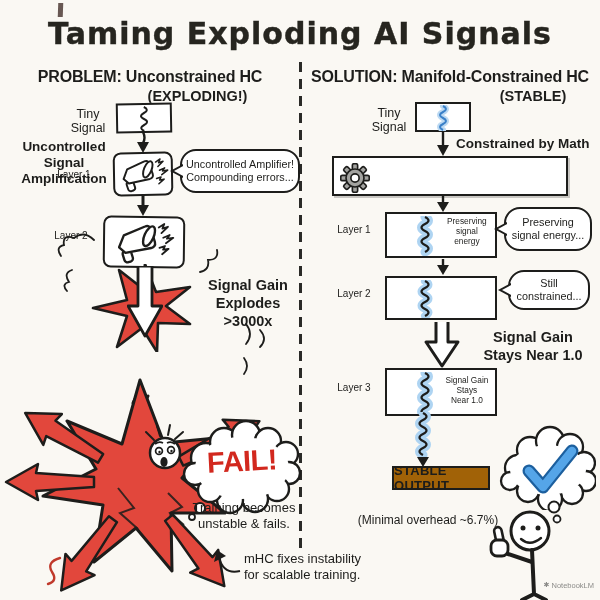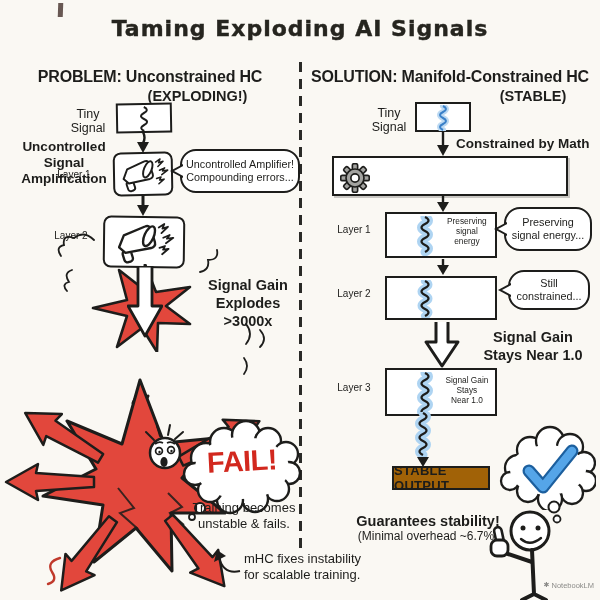--- a/index.html
+++ b/index.html
@@ -5,21 +5,21 @@
   html,body{margin:0;padding:0;}
   body{width:600px;height:600px;overflow:hidden;background:#faf8f3;
        font-family:"Liberation Sans",sans-serif;color:#1d1d1b;}
   #canvas{position:relative;width:600px;height:600px;background:#faf8f3;overflow:hidden;}
   .abs{position:absolute;}
   .pre{white-space:pre-line;}
   .ctr{text-align:center;}
   .rgt{text-align:center;}
 
   .title{left:0;top:16px;width:600px;text-align:center;font-family:"DejaVu Sans",sans-serif;
-         font-size:22px;font-weight:700;letter-spacing:1px;color:#26251f;
+         font-size:30px;font-weight:700;letter-spacing:1px;color:#26251f;
          -webkit-text-stroke:.4px #26251f;}
 
   .divider{left:299px;top:62px;width:3px;height:486px;
            background:repeating-linear-gradient(to bottom,#2a2a27 0 10px,transparent 10px 17px);}
 
   .panel-header{font-size:16px;font-weight:bold;letter-spacing:-.2px;}
   .panel-sub{font-size:14.5px;font-weight:600;}
 
   .sketchbox{background:#fff;border:2.4px solid #1d1d1b;box-sizing:border-box;}
   .round{border-radius:8px;}
@@ -343,21 +343,20 @@
         <path d="M33,47 L47,63 L76,27" fill="none" stroke="#1c5f9e" stroke-width="13" stroke-linecap="round" stroke-linejoin="round"></path>
         <path d="M33,47 L47,63 L76,27" fill="none" stroke="#55a5e8" stroke-width="8.5" stroke-linecap="round" stroke-linejoin="round"></path>
       </g>
     </svg>
     <svg class="abs" style="left:542px;top:500px;" width="26" height="26">
       <circle cx="12" cy="7" r="5.5" fill="#fff" stroke="#1d1d1b" stroke-width="2"></circle>
       <circle cx="15" cy="19" r="3.5" fill="#fff" stroke="#1d1d1b" stroke-width="1.8"></circle>
     </svg>
 
     <div class="abs ctr" style="left:352px;top:513px;width:152px;">
-      <div style="font-size:14.5px;font-weight:600;">Guarantees stability!</div>
       <div style="font-size:12px;">(Minimal overhead ~6.7%)</div>
     </div>
 
     <svg class="abs" style="left:488px;top:498px;" width="110" height="102">
       <circle cx="42" cy="33" r="19" fill="#fff" stroke="#1d1d1b" stroke-width="3"></circle>
       <circle cx="35" cy="30" r="2.5" fill="#1d1d1b"></circle>
         <circle cx="50" cy="30" r="2.5" fill="#1d1d1b"></circle>
       <path d="M33,41 Q42,49 53,40" fill="none" stroke="#1d1d1b" stroke-width="2.4" stroke-linecap="round"></path>
       <path d="M44,52 L46,96 M46,96 L34,102 M46,96 L58,102" fill="none" stroke="#1d1d1b" stroke-width="4" stroke-linecap="round"></path>
       <path d="M44,64 L20,56" fill="none" stroke="#1d1d1b" stroke-width="4" stroke-linecap="round"></path>

